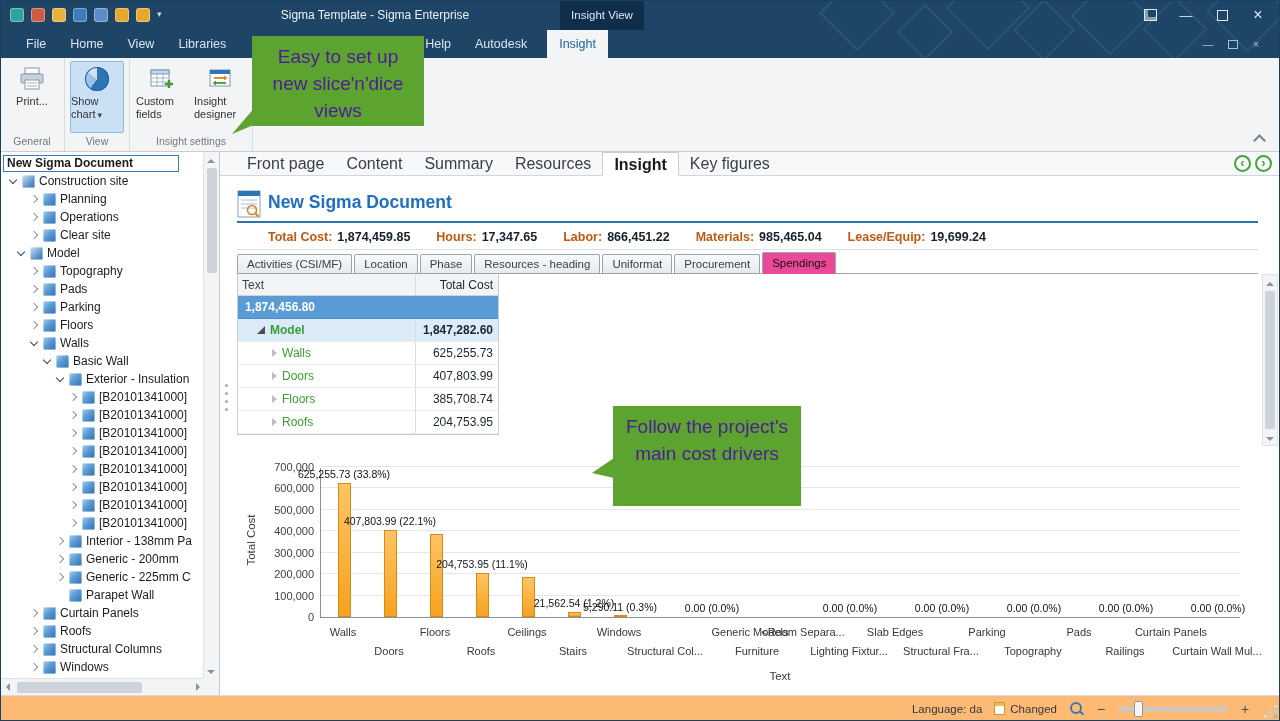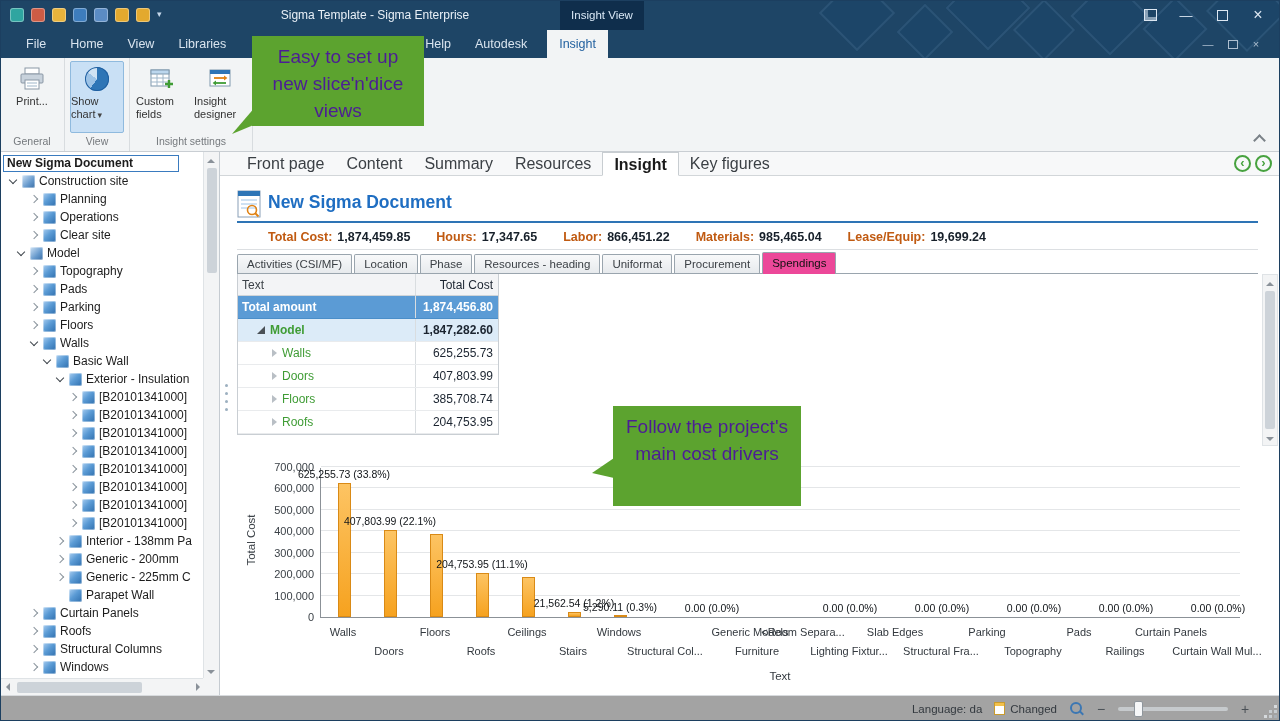--- a/index.html
+++ b/index.html
@@ -127,21 +127,21 @@
 .plot{position:absolute;left:100px;top:316px;width:920px;height:150px;border-left:1px solid #8b9197;border-bottom:1px solid #8b9197}
 .gridline{position:absolute;left:0;right:0;height:1px;background:#e4e6e8}
 .bar{position:absolute;bottom:0;width:13px;background:linear-gradient(180deg,#fdc463,var(--bar-fill,#f6a21f));border:1px solid var(--bar-border,#d98a16)}
 .blabel{position:absolute;transform:translateX(-50%);font-size:10.5px;color:#101418;white-space:nowrap}
 #xlabels{position:absolute;left:100px;top:470px;width:920px;height:42px;font-size:11px;color:#33393f}
 .xlab{position:absolute;top:4px;transform:translateX(-50%);white-space:nowrap}
 .xlab.row2{top:23px}
 .xtitle{position:absolute;left:100px;top:518px;width:920px;text-align:center;font-size:11.5px;color:#33393f}
 
 
-.statusbar{position:absolute;left:0;bottom:0;width:1280px;height:26px;background:#a3a3a3;border-top:1px solid #d7dadd;display:flex;align-items:center;justify-content:flex-end;gap:12px;padding-right:30px;font-size:11.5px;color:#33393f}
+.statusbar{position:absolute;left:0;bottom:0;width:1280px;height:26px;background:#fdba74;border-top:1px solid #d7dadd;display:flex;align-items:center;justify-content:flex-end;gap:12px;padding-right:30px;font-size:11.5px;color:#33393f}
 .chgroup{display:flex;align-items:center;gap:5px}
 .chdoc{width:11px;height:13px;background:#fff;border:1px solid #c99b2e;box-shadow:inset 0 3px 0 #f3c14b}
 .mag{width:15px;height:15px;position:relative}
 .mag::before{content:"";position:absolute;left:1px;top:1px;width:8px;height:8px;border:2px solid #3c77b3;border-radius:50%}
 .mag::after{content:"";position:absolute;left:10px;top:11px;width:5px;height:2px;background:#3c77b3;transform:rotate(45deg)}
 .zoomout,.zoomin{font-size:14px;color:#4a5056;width:10px;text-align:center}
 .sltrack{width:110px;height:4px;background:#c6cacd;border-radius:2px;position:relative}
 .slthumb{position:absolute;left:16px;top:-6px;width:9px;height:16px;background:#f6f7f8;border:1px solid #8f969c;border-radius:2px}
 .grip{position:absolute;right:3px;bottom:3px;width:13px;height:13px}
 .grip::before{content:"";position:absolute;right:0;bottom:0;width:3px;height:3px;background:#aab2b9;box-shadow:-5px 0 #c6ccd1,0 -5px #c6ccd1,-10px 0 #d6dadd,0 -10px #d6dadd,-5px -5px #c6ccd1}
@@ -460,23 +460,20 @@
       <span class="itab">Uniformat</span>
       <span class="itab">Procurement</span>
       <span class="itab active">Spendings</span>
     </div>
   <div class="grid">
       <div class="grow ghead">
         <div class="gc1">Text</div>
         <div class="gc2">Total Cost</div>
       </div>
       <div class="grow total">
-        <div class="gc1" style="padding-left: 4px;">
-          <span class="gtxt">Total amount</span>
-        </div>
         <div class="gc2">1,874,456.80</div>
       </div>
       <div class="grow group">
         <div class="gc1" style="padding-left: 19px;">
           <span class="tri-o"></span>
           <span class="gtxt green">Model</span>
         </div>
         <div class="gc2">1,847,282.60</div>
       </div>
       <div class="grow">

